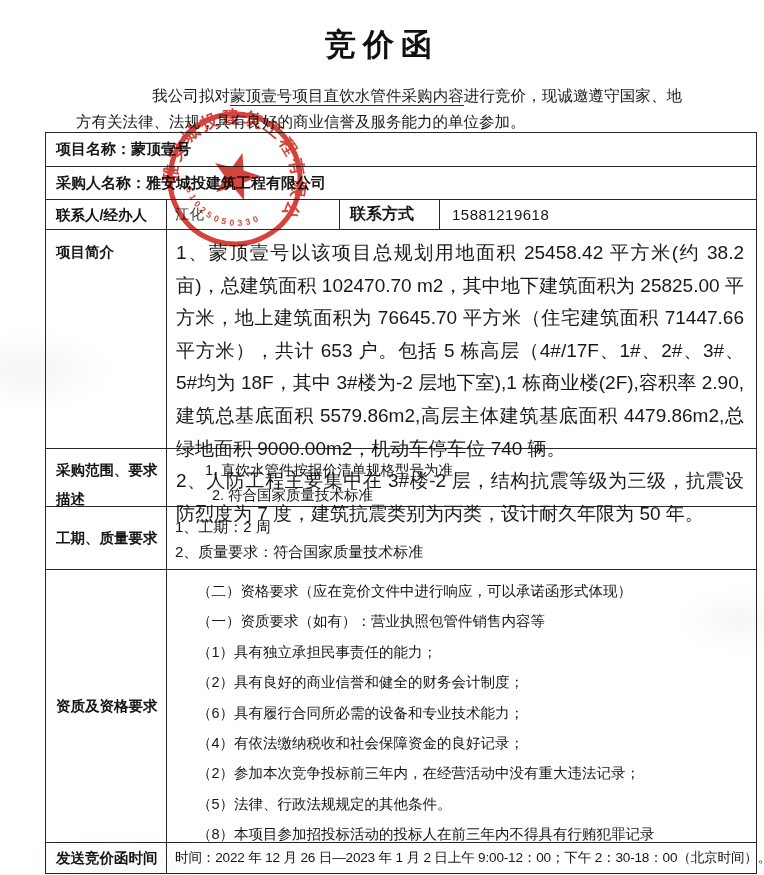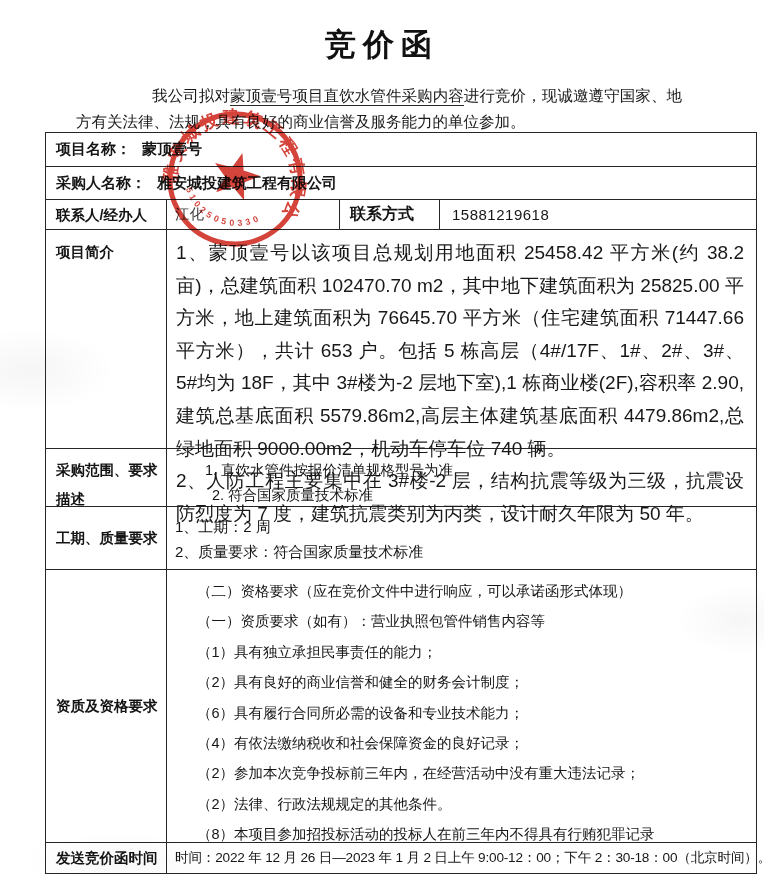--- a/index.html
+++ b/index.html
@@ -33,21 +33,21 @@
     border:1.6px solid #262626;box-sizing:border-box;background:transparent;
   }
   .row{display:flex;border-bottom:1.5px solid #262626;box-sizing:border-box;}
   .row:last-child{border-bottom:none;}
   .cell{box-sizing:border-box;}
   .label-cell{
     width:121px;flex:0 0 121px;border-right:1.5px solid #262626;
     display:flex;align-items:center;padding:0 4px 0 10px;
     font-size:14.5px;font-weight:600;line-height:28px;color:#141414;
   }
-  .content-cell{flex:1 1 auto;min-width:0;gap:11px;}
+  .content-cell{flex:1 1 auto;min-width:0;}
   .fullspan{
     display:flex;align-items:center;padding-left:10px;
     font-size:15px;font-weight:600;height:100%;
   }
   .r1{height:34px;}
   .r2{height:33px;}
   .r3{height:30px;}
   .r4{height:219px;}
   .r5{height:58px;}
   .r6{height:63px;}
@@ -143,21 +143,21 @@
     <div class="row r7">
       <div class="cell label-cell">资质及资格要求</div>
       <div class="cell content-cell">
         <div class="line">（二）资格要求（应在竞价文件中进行响应，可以承诺函形式体现）</div>
         <div class="line">（一）资质要求（如有）：营业执照包管件销售内容等</div>
         <div class="line">（1）具有独立承担民事责任的能力；</div>
         <div class="line">（2）具有良好的商业信誉和健全的财务会计制度；</div>
         <div class="line">（6）具有履行合同所必需的设备和专业技术能力；</div>
         <div class="line">（4）有依法缴纳税收和社会保障资金的良好记录；</div>
         <div class="line">（2）参加本次竞争投标前三年内，在经营活动中没有重大违法记录；</div>
-        <div class="line">（2）法律、行政法规规定的其他条件。</div>
+        <div class="line">（5）法律、行政法规规定的其他条件。</div>
         <div class="line">（8）本项目参加招投标活动的投标人在前三年内不得具有行贿犯罪记录</div>
       </div>
     </div>
 
     <div class="row r8">
       <div class="cell label-cell">发送竞价函时间</div>
       <div class="cell content-cell">时间：2022 年 12 月 26 日—2023 年 1 月 2 日上午 9:00-12：00；下午 2：30-18：00（北京时间）。</div>
     </div>
 
   </div>

